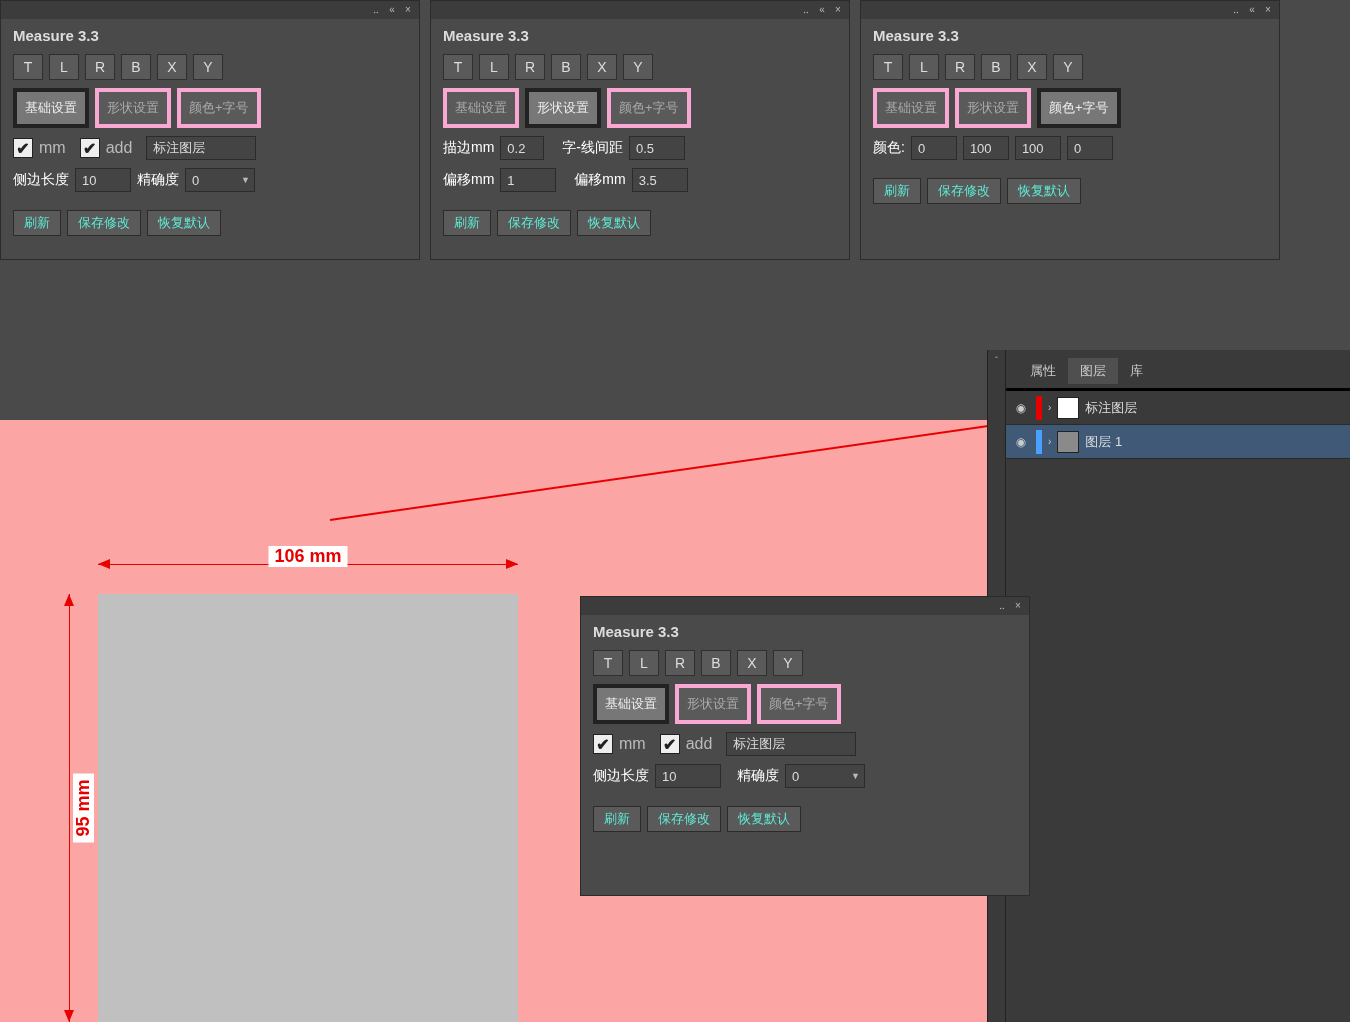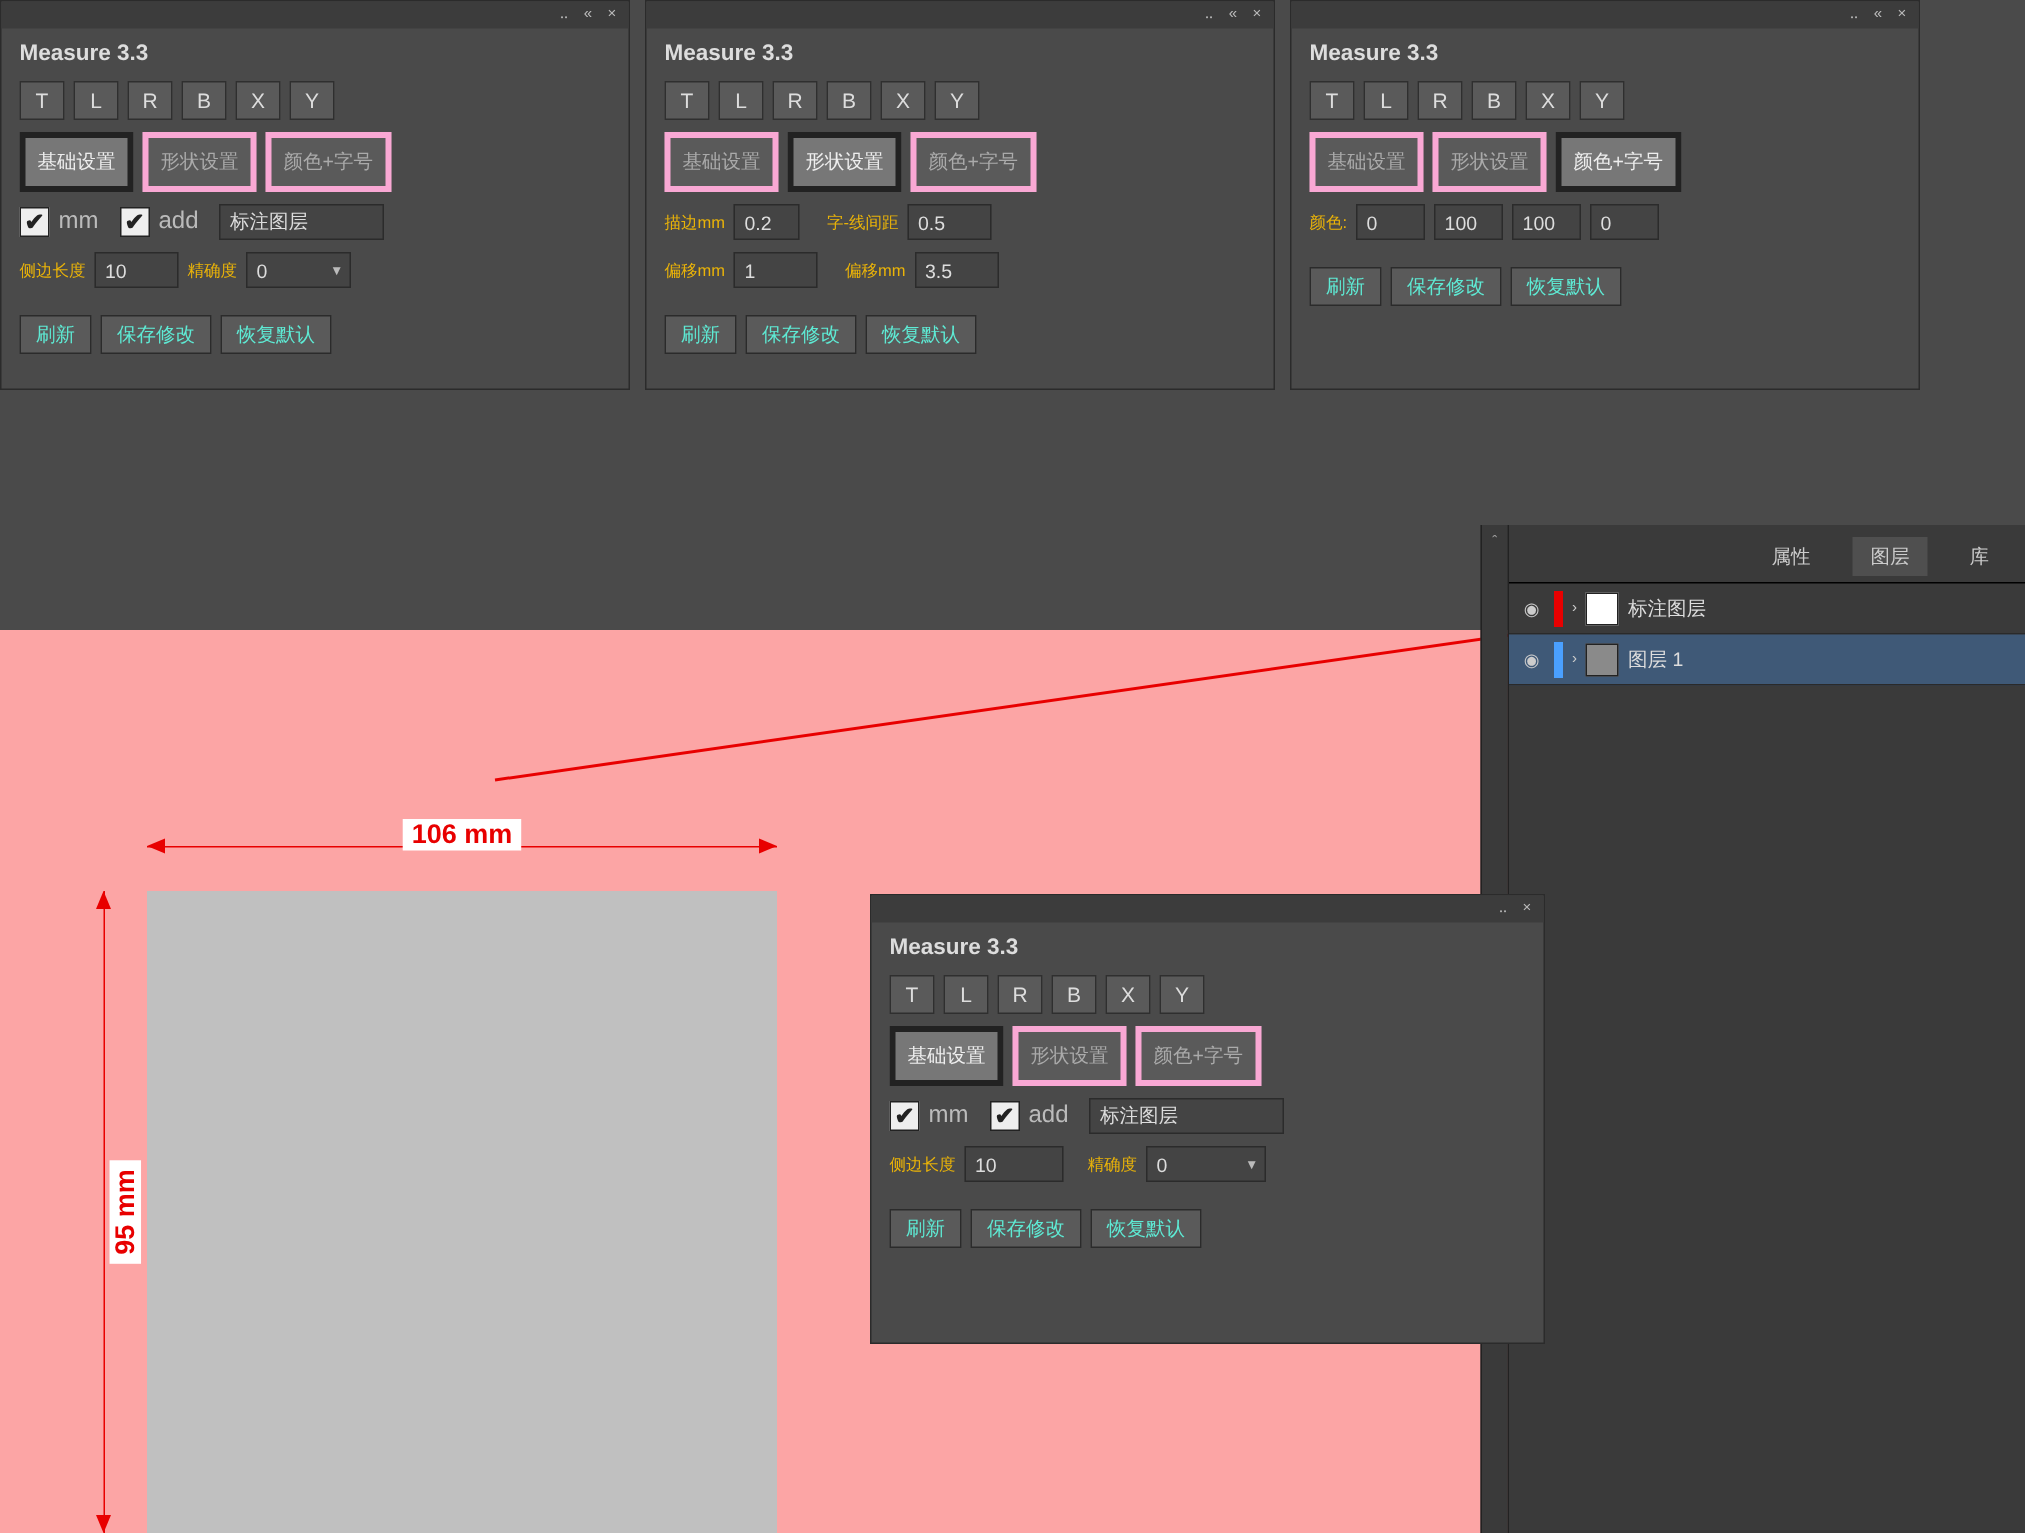--- a/index.html
+++ b/index.html
@@ -94,22 +94,22 @@
   }
   .txt-in {
     height: 24px;
     background: #444;
     border: 1px solid #2b2b2b;
     color: #ddd;
     padding: 0 6px;
     font-size: 13px;
   }
   .lbl {
-    color: #eab308;
-    font-size: 11px;
+    color: #ffffff;
+    font-size: 14px;
   }
   .act-btn {
     height: 26px;
     padding: 5px 10px;
     background: #5a5a5a;
     border: 1px solid #2b2b2b;
     color: #5eead4;
     font-size: 13px;
     display: inline-flex;
     align-items: center;
@@ -140,24 +140,23 @@
     position: absolute;
     right: 0;
     top: 350px;
     width: 345px;
     height: 672px;
     background: #3a3a3a;
     border-left: 1px solid #222;
   }
   .layers-tabs {
     display: flex;
-    gap: 16px;
+    gap: 0;
     padding: 8px 12px 4px 12px;
-    border-bottom: 1px solid #000000;
-    justify-content: flex-end;
+    border-bottom: 3px solid #000000;
   }
   .layers-tab {
     padding: 4px 12px;
     color: #ccc;
     font-size: 13px;
     cursor: pointer;
   }
   .layers-tab.active {
     background: #4f4f4f;
   }

